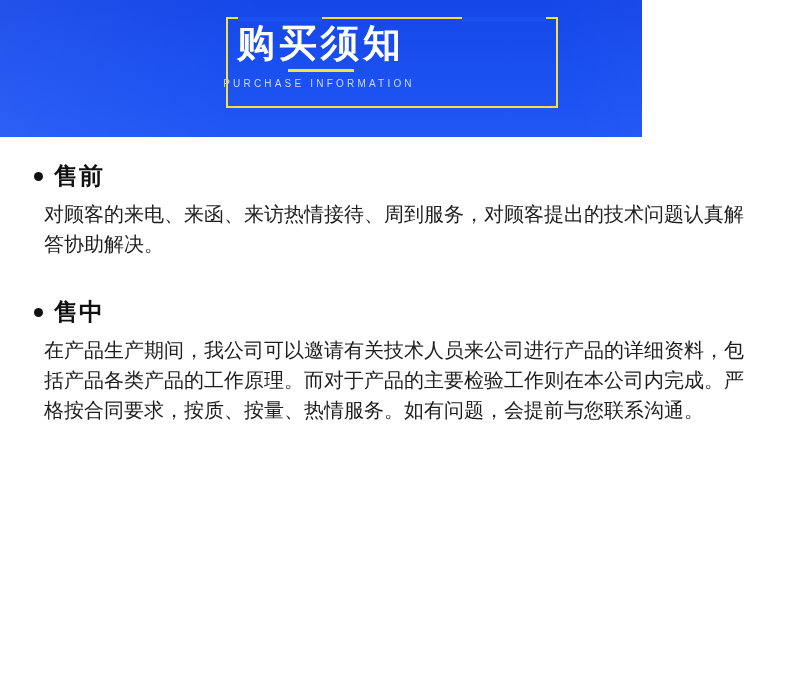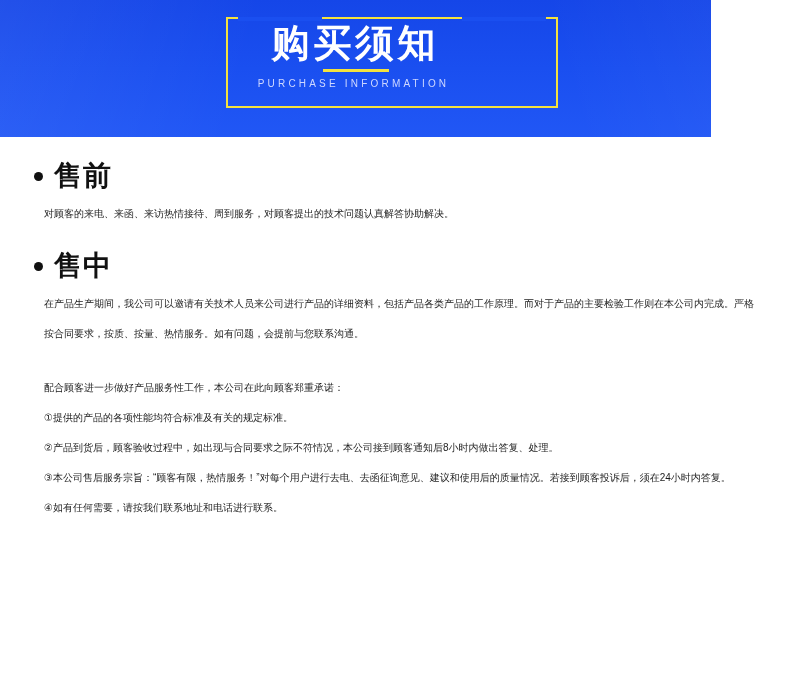--- a/index.html
+++ b/index.html
@@ -16,21 +16,21 @@
   .page {
     position: relative;
     width: 791px;
     height: 694px;
     background: #ffffff;
   }
 
   
   .banner {
     position: relative;
-    width: 711px;
+    width: 642px;
     height: 137px;
     background: linear-gradient(180deg, #1546e8 0%, #1a4ff0 50%, #2157f5 100%);
     overflow: hidden;
   }
   .banner-sheen {
     position: absolute;
     top: 0;
     left: 0;
     width: 791px;
     height: 137px;
@@ -90,49 +90,49 @@
     letter-spacing: 3.2px;
     font-family: "Liberation Sans", sans-serif;
   }
 
   
   .content {
     position: relative;
     padding: 0 36px 0 28px;
   }
   .section {
-    margin-top: 24px;
+    margin-top: 40px;
   }
   .section:first-child { margin-top: 26px; }
 
   .sec-head {
     display: flex;
     align-items: center;
     margin-left: 6px;
     margin-bottom: 10px;
   }
   .bullet {
     width: 9px;
     height: 9px;
     border-radius: 50%;
     background: #111111;
     margin-right: 11px;
     flex: 0 0 auto;
   }
   .sec-title {
-    font-size: 28px;
+    font-size: 24px;
     font-weight: bold;
     color: #111111;
     letter-spacing: 1px;
     line-height: 26px;
     font-family: "Liberation Sans", "DejaVu Sans", sans-serif;
   }
   .sec-body {
     margin-left: 16px;
-    font-size: 10px;
+    font-size: 20px;
     line-height: 30px;
     color: #1d1d1d;
     font-family: "Liberation Sans", "DejaVu Sans", sans-serif;
   }
   .sec-body p {
     margin: 0;
   }
 </style>
 </head>
 <body>
@@ -168,23 +168,16 @@
       <div class="sec-head">
         <span class="bullet"></span>
         <span class="sec-title">售中</span>
       </div>
       <div class="sec-body">
         <p>在产品生产期间，我公司可以邀请有关技术人员来公司进行产品的详细资料，包括产品各类产品的工作原理。而对于产品的主要检验工作则在本公司内完成。严格按合同要求，按质、按量、热情服务。如有问题，会提前与您联系沟通。</p>
       </div>
     </div>
 
     <div class="section">
-      <div class="sec-body">
-        <p>配合顾客进一步做好产品服务性工作，本公司在此向顾客郑重承诺：</p>
-        <p>①提供的产品的各项性能均符合标准及有关的规定标准。</p>
-        <p>②产品到货后，顾客验收过程中，如出现与合同要求之际不符情况，本公司接到顾客通知后8小时内做出答复、处理。</p>
-        <p>③本公司售后服务宗旨：“顾客有限，热情服务！”对每个用户进行去电、去函征询意见、建议和使用后的质量情况。若接到顾客投诉后，须在24小时内答复。</p>
-        <p>④如有任何需要，请按我们联系地址和电话进行联系。</p>
-      </div>
     </div>
 
   </div>
 </div>
 
 </body></html>

